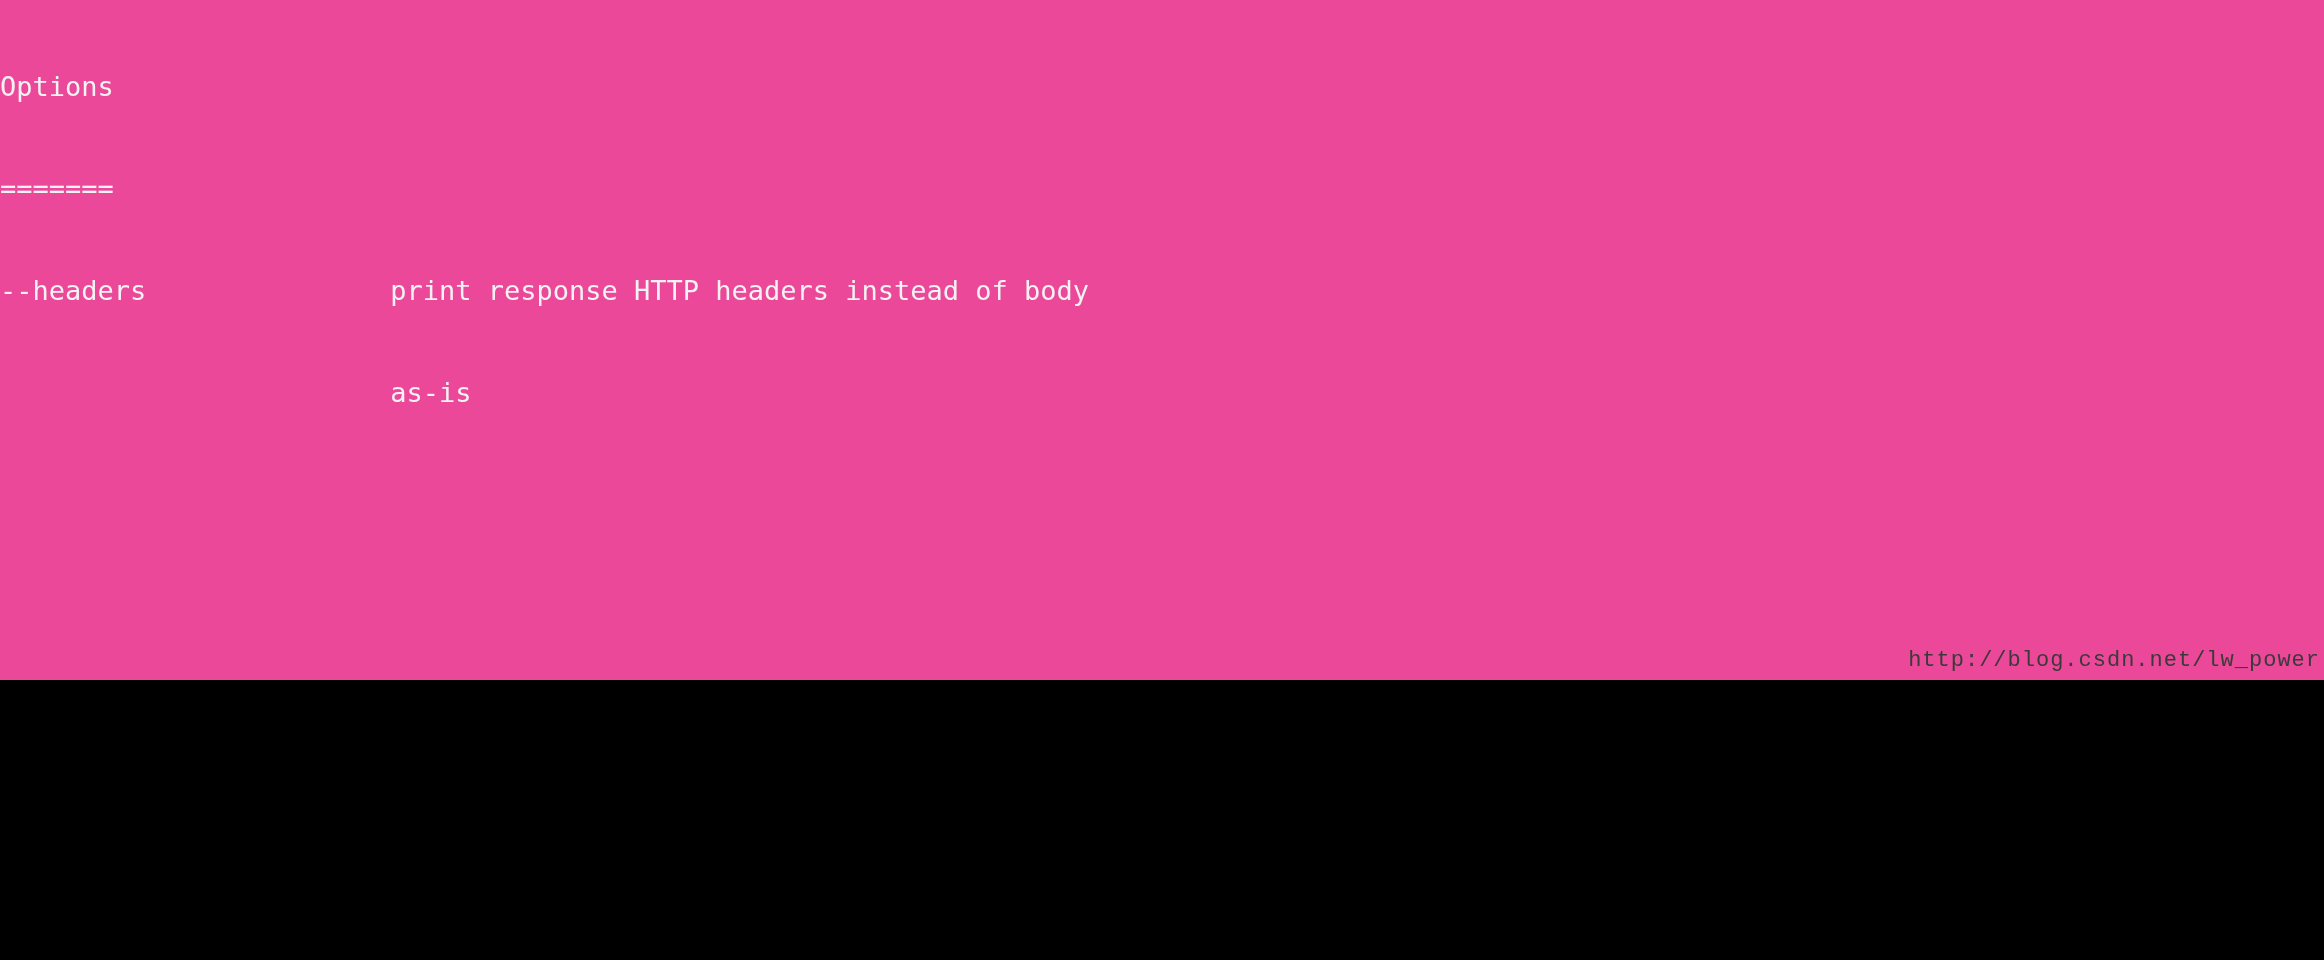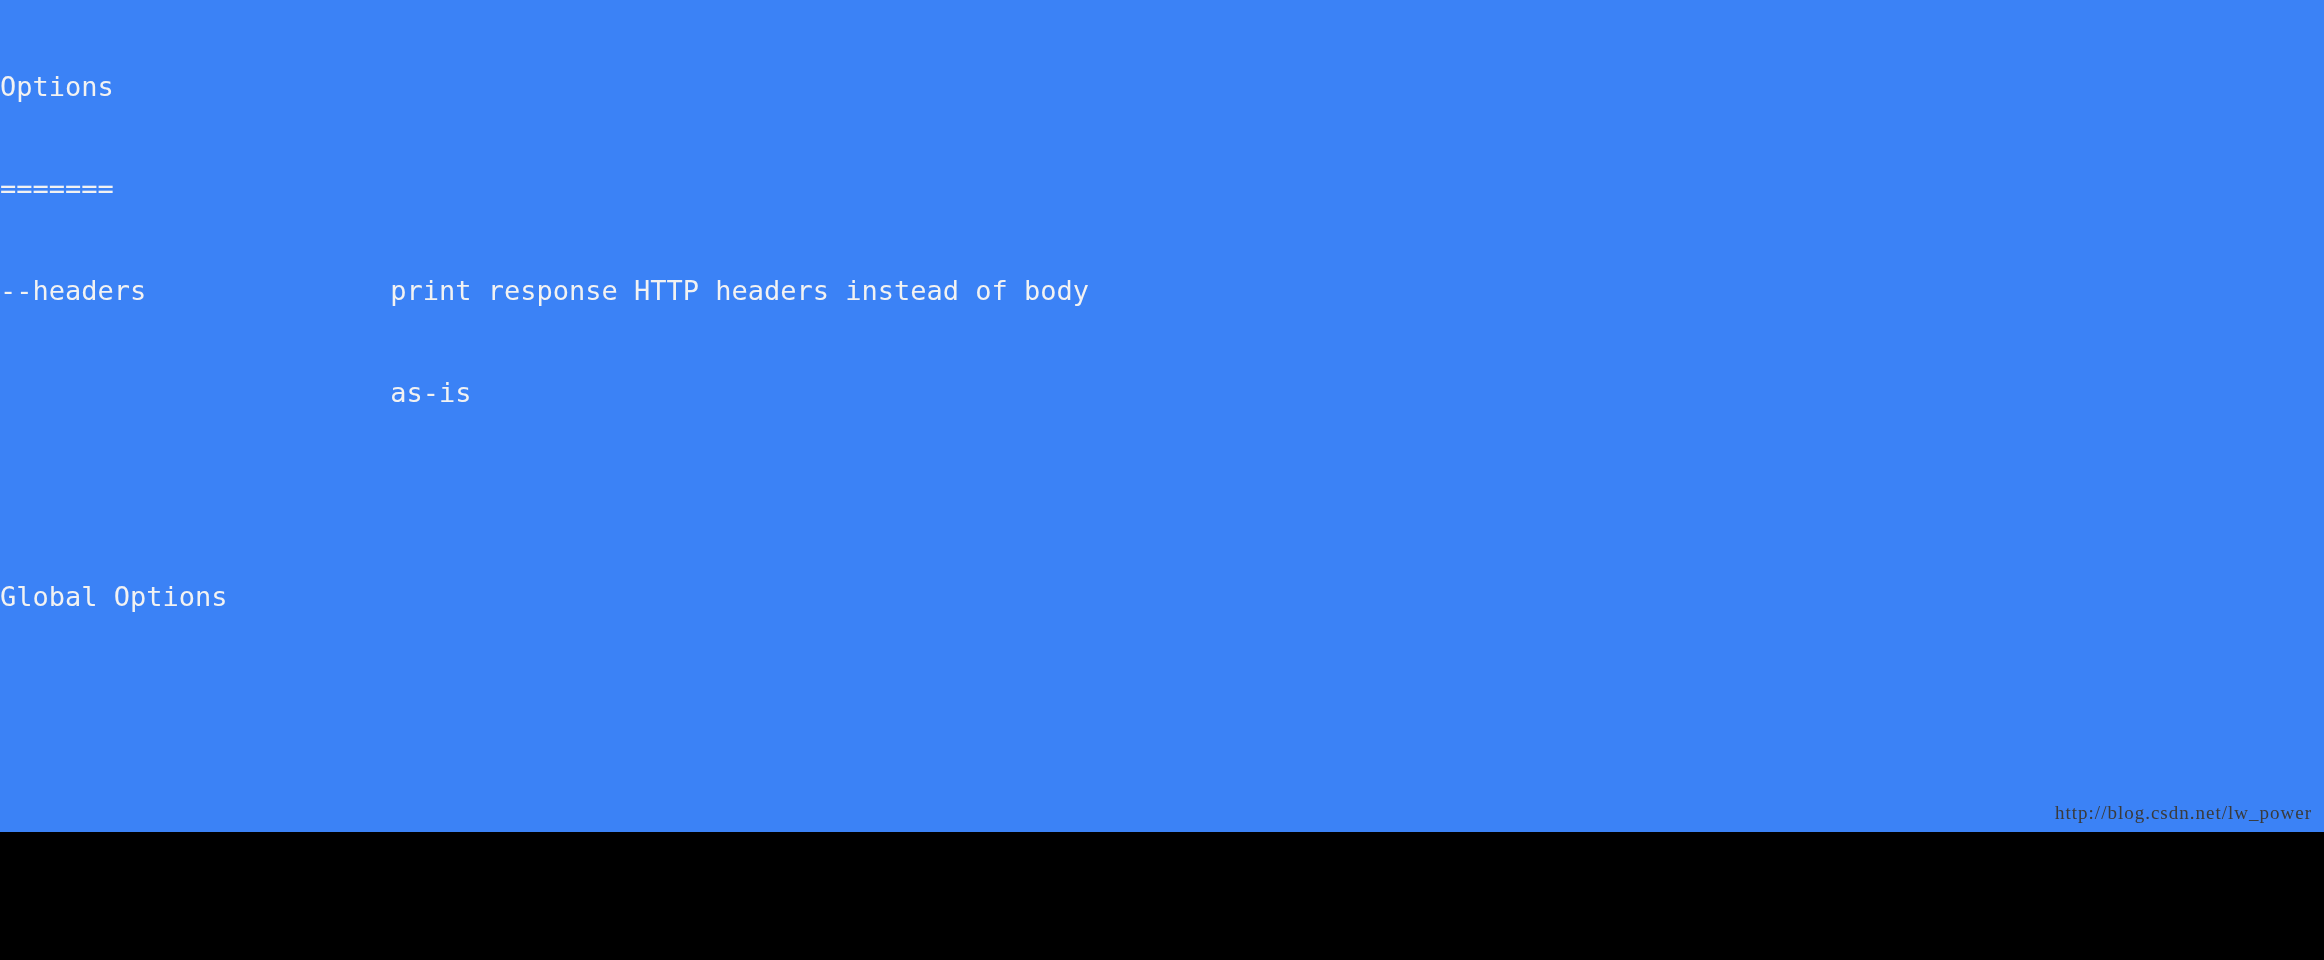--- a/index.html
+++ b/index.html
@@ -14,22 +14,22 @@
     overflow: hidden;
     position: relative;
     font-family: "DejaVu Sans Mono", "Liberation Mono", monospace;
   }
 
   #terminal {
     position: absolute;
     left: 0;
     top: 0;
     width: 2324px;
-    height: 832px;
-    background: #3b82f6;
+    height: 680px;
+    background: #ec4899;
     color: #ffffff;
     padding: 8px;
     box-sizing: border-box;
     overflow: hidden;
   }
 
   .term-screen {
     position: absolute;
     left: 0px;
     top: 2px;
@@ -51,41 +51,40 @@
     line-height: 34px;
     color: #f2f2f2;
   }
 
   .term-line.blank {
     color: transparent;
   }
 
   .watermark {
     position: absolute;
-    right: 12px;
+    right: 4px;
     bottom: 8px;
-    font-family: Liberation Serif, serif;
-    font-size: 19px;
+    font-family: Liberation Mono, monospace;
+    font-size: 22px;
     line-height: 22px;
     color: #3a3a3a;
     letter-spacing: 1px;
     white-space: pre;
   }
 </style>
 </head>
 <body>
 
 <div id="terminal">
   <div class="term-screen">
     <span class="term-line">Options</span>
     <span class="term-line">=======</span>
     <span class="term-line">--headers               print response HTTP headers instead of body</span>
     <span class="term-line">                        as-is</span>
     <span class="term-line blank"></span>
-    <span class="term-line">Global Options</span>
     
     
     
     
     
     
     
     
     
     

